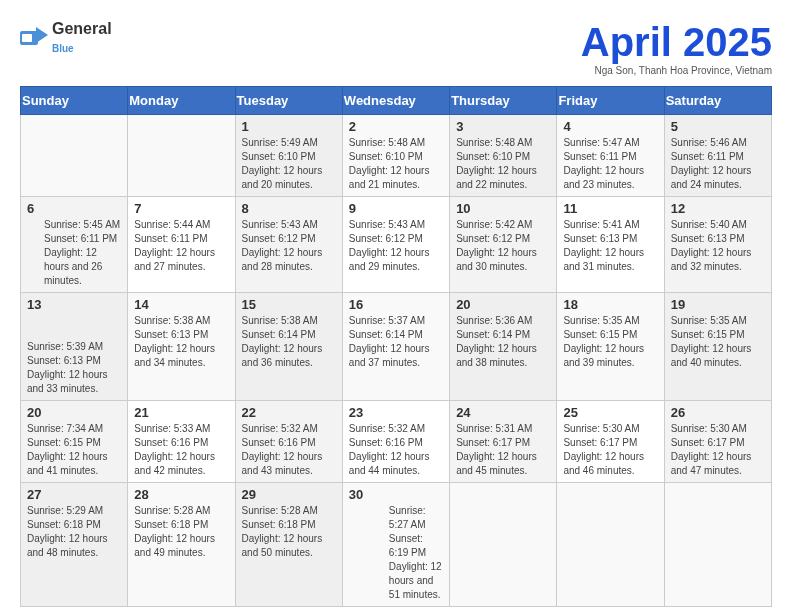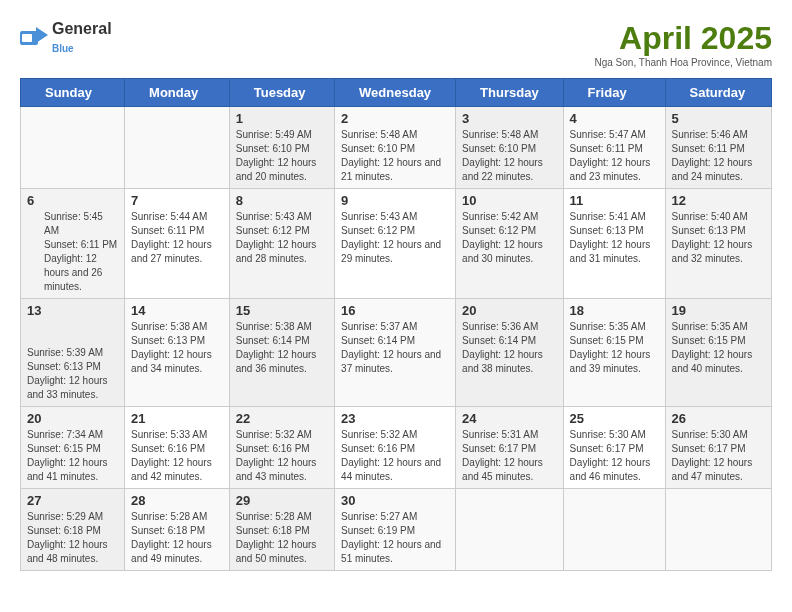--- a/index.html
+++ b/index.html
@@ -22,38 +22,38 @@
       gap: 4px;
     }
     .logo-icon {
       width: 28px;
       height: 22px;
     }
     .title-area {
       text-align: right;
     }
     .month-title {
-      font-size: 32px;
+      font-size: 40px;
       font-weight: bold;
-      color: #4d7c0f;
+      color: #1d4ed8;
     }
     .location-title {
       font-size: 10px;
       color: #555;
     }
     .calendar-table {
       width: 100%;
       border-collapse: collapse;
       font-size: 11px;
     }
     .calendar-table thead tr th {
       background-color: #3a6fc4;
       color: #fff;
       text-align: left;
-      padding: 6px 24px;
+      padding: 6px 1px;
       font-size: 13px;
       font-weight: bold;
       border: 1px solid #2a5fa4;
     }
     .calendar-table tbody tr td {
       border: 1px solid #ccc;
       vertical-align: top;
       padding: 4px 6px;
       width: 107px;
       height: 80px;
@@ -300,21 +300,21 @@
 Daylight: 12 hours and 49 minutes.</div>
         </td>
         <td>
           <span class="day-number">29</span>
           <div class="day-info" style="white-space: pre-line;">Sunrise: 5:28 AM
 Sunset: 6:18 PM
 Daylight: 12 hours and 50 minutes.</div>
         </td>
         <td>
           <span class="day-number">30</span>
-          <div class="day-info" style="white-space: pre-line;">Sunrise: 5:27 AM
+          <div class="day-info" style="white-space: pre-line; margin-left: 40px;">Sunrise: 5:27 AM
 Sunset: 6:19 PM
 Daylight: 12 hours and 51 minutes.</div>
         </td>
         <td class="empty-cell"></td>
         <td class="empty-cell"></td>
         <td class="empty-cell"></td>
       </tr>
     </tbody>
 </table>
 

